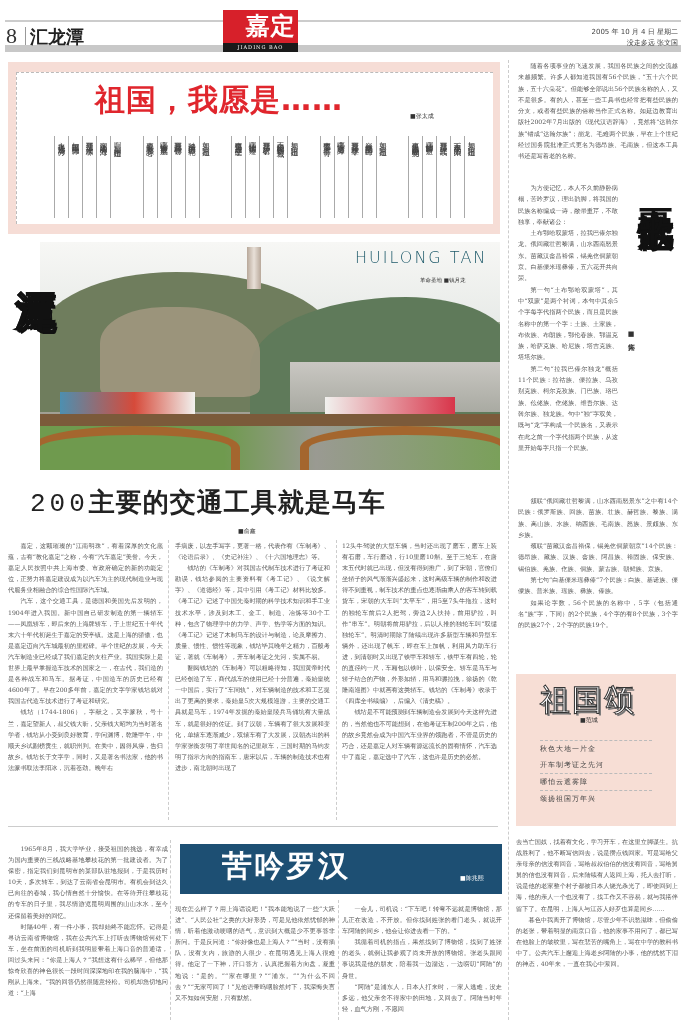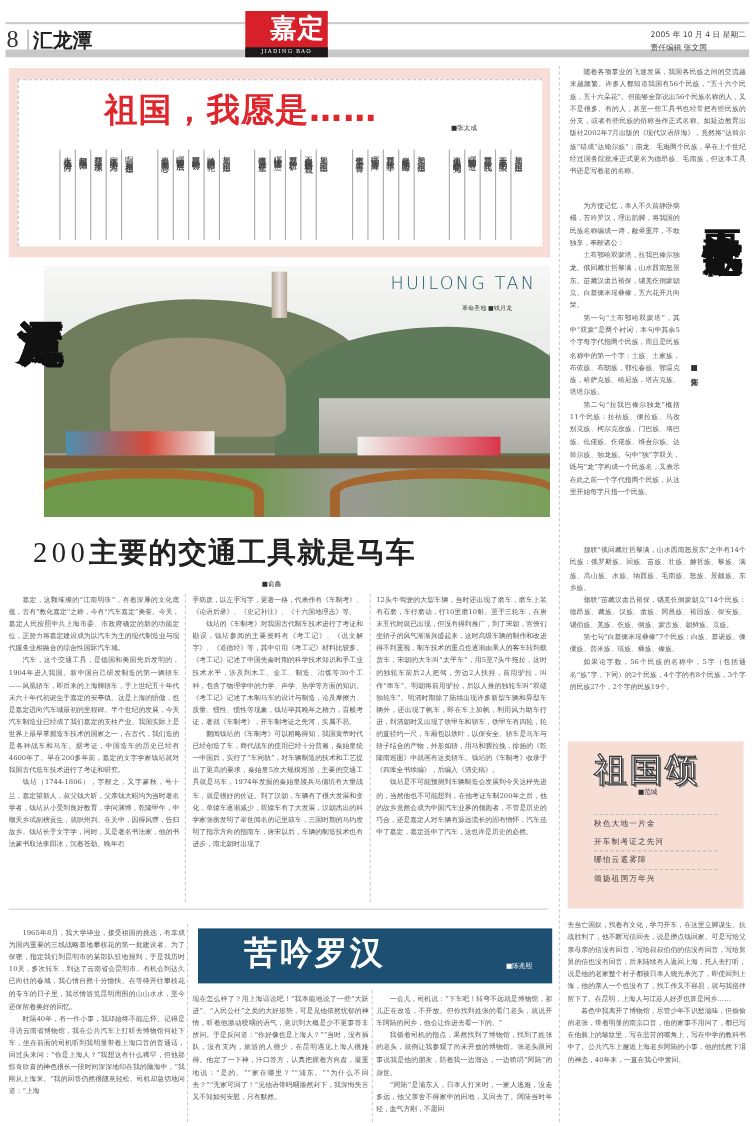--- a/index.html
+++ b/index.html
@@ -8,21 +8,21 @@
   .abs{position:absolute;}
   
   .hdr-line{left:5px;right:5px;top:20px;height:2px;background:#ccc;}
   .hdr-bar{left:5px;right:5px;top:45px;height:7px;background:#c8c8c8;}
   .page-no{left:6px;top:23px;font-size:22px;font-family:"Liberation Serif",serif;color:#333;}
   .page-sep{left:25px;top:27px;width:1px;height:18px;background:#999;}
   .section-name{left:30px;top:25px;font-size:18px;font-weight:bold;font-family:"DejaVu Sans",sans-serif;color:#222;}
   .masthead{left:223px;top:10px;width:75px;height:42px;background:#d7202a;color:#fff;text-align:center;}
   .masthead .mh-title{font-size:24px;font-weight:bold;line-height:32px;font-family:"DejaVu Serif",serif;letter-spacing:1px;padding-left:20px;}
   .masthead .mh-sub{position:absolute;left:0;right:0;bottom:0;height:9px;background:#1a1a1a;font-size:5px;line-height:9px;letter-spacing:1px;}
-  .date{right:8px;top:27px;font-size:7px;text-align:left;line-height:11px;font-family:"DejaVu Sans",sans-serif;color:#444;}
+  .date{right:8px;top:27px;font-size:7px;text-align:right;line-height:11px;font-family:"DejaVu Sans",sans-serif;color:#444;}
 
   
   .poem-box{left:8px;top:62px;width:492px;height:172px;background:#f6ddd6;}
   .poem-inner{left:16px;top:72px;width:477px;height:152px;background:#fff;border-top:1px dashed #bbb;border-left:1px dashed #bbb;}
   .poem-title{left:95px;top:80px;font-size:30px;font-weight:bold;color:#e0262d;font-family:"DejaVu Sans",sans-serif;letter-spacing:1px;}
   .poem-author{left:410px;top:112px;font-size:6px;color:#333;font-family:"DejaVu Sans",sans-serif;}
   .poem-cols{left:38px;top:135px;height:82px;display:flex;flex-direction:row-reverse;gap:0;}
   .stanza{display:flex;flex-direction:row-reverse;margin-left:16px;}
   .vline{writing-mode:vertical-rl;font-size:7.5px;line-height:14px;width:14px;border-left:1px solid #aaa;padding-left:1px;color:#444;font-family:"DejaVu Sans",sans-serif;height:82px;letter-spacing:1px;}
 
@@ -55,21 +55,21 @@
   
   .song-box{left:516px;top:674px;width:160px;height:152px;background:#f7ded5;}
   .song-title{left:540px;top:680px;font-size:30px;color:#fff;-webkit-text-stroke:1px #333;text-shadow:2px 2px 0 #777;font-family:"DejaVu Sans",sans-serif;letter-spacing:2px;}
   .song-author{left:580px;top:716px;font-size:6px;color:#333;font-family:"DejaVu Sans",sans-serif;}
   .song-lines{left:540px;top:740px;width:112px;}
   .song-line{font-size:7px;line-height:16px;color:#444;border-top:1px dashed #bbb;font-family:"DejaVu Sans",sans-serif;letter-spacing:1px;}
   .song-line.nb{border-top:none;}
 
   
   .art-title{left:30px;top:485px;font-size:26px;color:#222;font-family:"DejaVu Sans",sans-serif;letter-spacing:1px;}
-  .art-title .num{font-family:Liberation Serif, serif;font-weight:normal;letter-spacing:4px;}
+  .art-title .num{font-family:Liberation Mono, monospace;font-weight:normal;letter-spacing:4px;}
   .art-title .bold{font-weight:bold;}
   .art-author{left:238px;top:527px;font-size:6px;color:#333;font-family:"DejaVu Sans",sans-serif;}
   .col{font-size:6.2px;line-height:11.1px;color:#555;text-align:justify;}
   .col p{text-indent:2em;}
   .col1{left:8px;top:540px;width:155px;}
   .col2{left:175px;top:540px;width:155px;}
   .col3{left:342px;top:540px;width:155px;}
   .vdash{width:0;border-left:1px dashed #ccc;}
   .hline{left:8px;top:826px;width:490px;height:1px;background:#ccc;}
 
@@ -89,21 +89,21 @@
 <div class="abs hdr-bar"></div>
 <div class="abs page-no">8</div>
 <div class="abs page-sep"></div>
 <div class="abs section-name">汇龙潭</div>
 <div class="abs masthead">
   <div class="mh-title">嘉定報</div>
   <div class="mh-sub">JIADING BAO</div>
 </div>
 <div class="abs date">
   <div>2005 年 10 月 4 日  星期二</div>
-  <div>责任编辑  张文国</div>
+  <div>没走多远  张文国</div>
 </div>
 
 <div class="abs poem-box"></div>
 <div class="abs poem-inner"></div>
 <div class="abs poem-title">祖国，我愿是……</div>
 <div class="abs poem-author">■张太成</div>
 <div class="abs poem-cols" style="left:38px;top:136px;width:440px;justify-content:space-between;">
   <div class="stanza">
     <div class="vline">如果  祖国是</div>
     <div class="vline">千万年不落的太阳</div>

